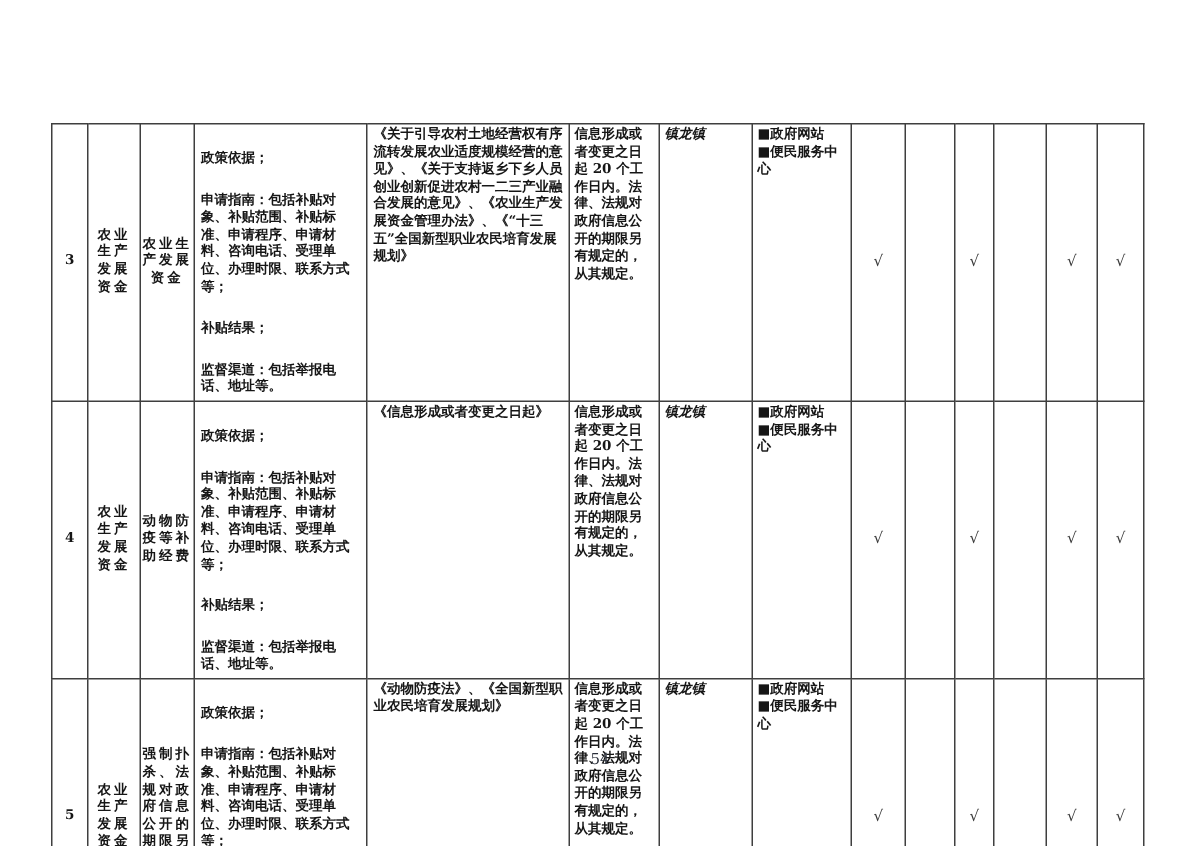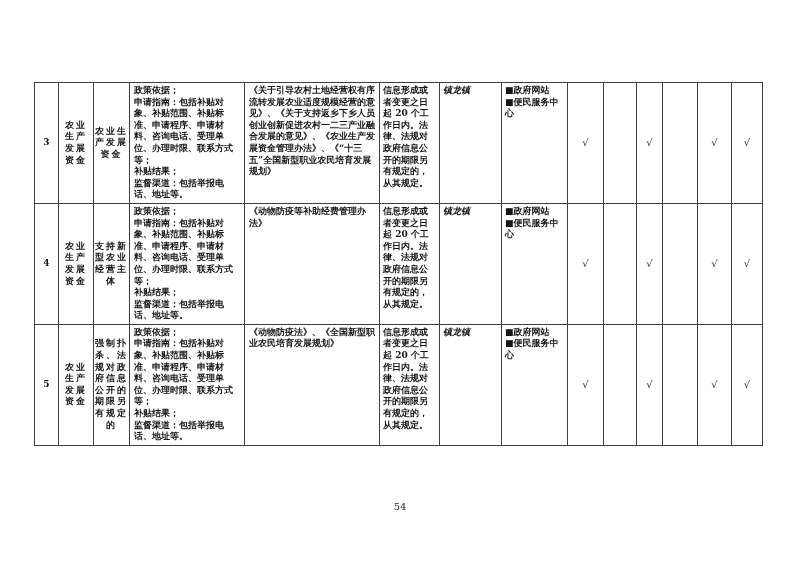--- a/index.html
+++ b/index.html
@@ -29,21 +29,21 @@
   }
   td.c-content{padding:2px 4px;}
   td.c-basis{padding:2px 4px;}
   td.c-time{padding:2px 3px;}
   td.c-subject{padding:2px 3px;font-style:italic;}
   td.c-channels{padding:2px 3px;}
   td.c-check{
     text-align:center;vertical-align:middle;
     font-weight:normal;font-size:10px;color:#3a3a3a;letter-spacing:0;
   }
-  .para{margin:0 0 0 0;}
+  .para{margin:16px 0 0 0;}
   .channel-line{margin:0;}
   .page-num{
     position:absolute;left:0;right:0;top:501px;
     text-align:center;font-size:10px;color:#2a2f3a;
     font-family:"DejaVu Serif","Liberation Serif",serif;
   }
 </style>
 </head>
 <body>
 
@@ -89,28 +89,28 @@
       <td class="c-check"></td>
       <td class="c-check">√</td>
       <td class="c-check"></td>
       <td class="c-check">√</td>
       <td class="c-check">√</td>
     </tr>
 
     <tr class="r4">
       <td class="c-seq">4</td>
       <td class="c-cat">农业生产发展资金</td>
-      <td class="c-item">支持新型农业经营主体</td>
+      <td class="c-item">动物防疫等补助经费</td>
       <td class="c-content">
         <div class="para">政策依据；</div>
         <div class="para">申请指南：包括补贴对象、补贴范围、补贴标准、申请程序、申请材料、咨询电话、受理单位、办理时限、联系方式等；</div>
         <div class="para">补贴结果；</div>
         <div class="para">监督渠道：包括举报电话、地址等。</div>
       </td>
-      <td class="c-basis">《动物防疫等补助经费管理办法》</td>
+      <td class="c-basis">《信息形成或者变更之日起》</td>
       <td class="c-time">信息形成或者变更之日起 20 个工作日内。法律、法规对政府信息公开的期限另有规定的，从其规定。</td>
       <td class="c-subject">镇龙镇</td>
       <td class="c-channels">
         <div class="channel-line">■政府网站</div>
         <div class="channel-line">■便民服务中心</div>
       </td>
       <td class="c-check">√</td>
       <td class="c-check"></td>
       <td class="c-check">√</td>
       <td class="c-check"></td>

